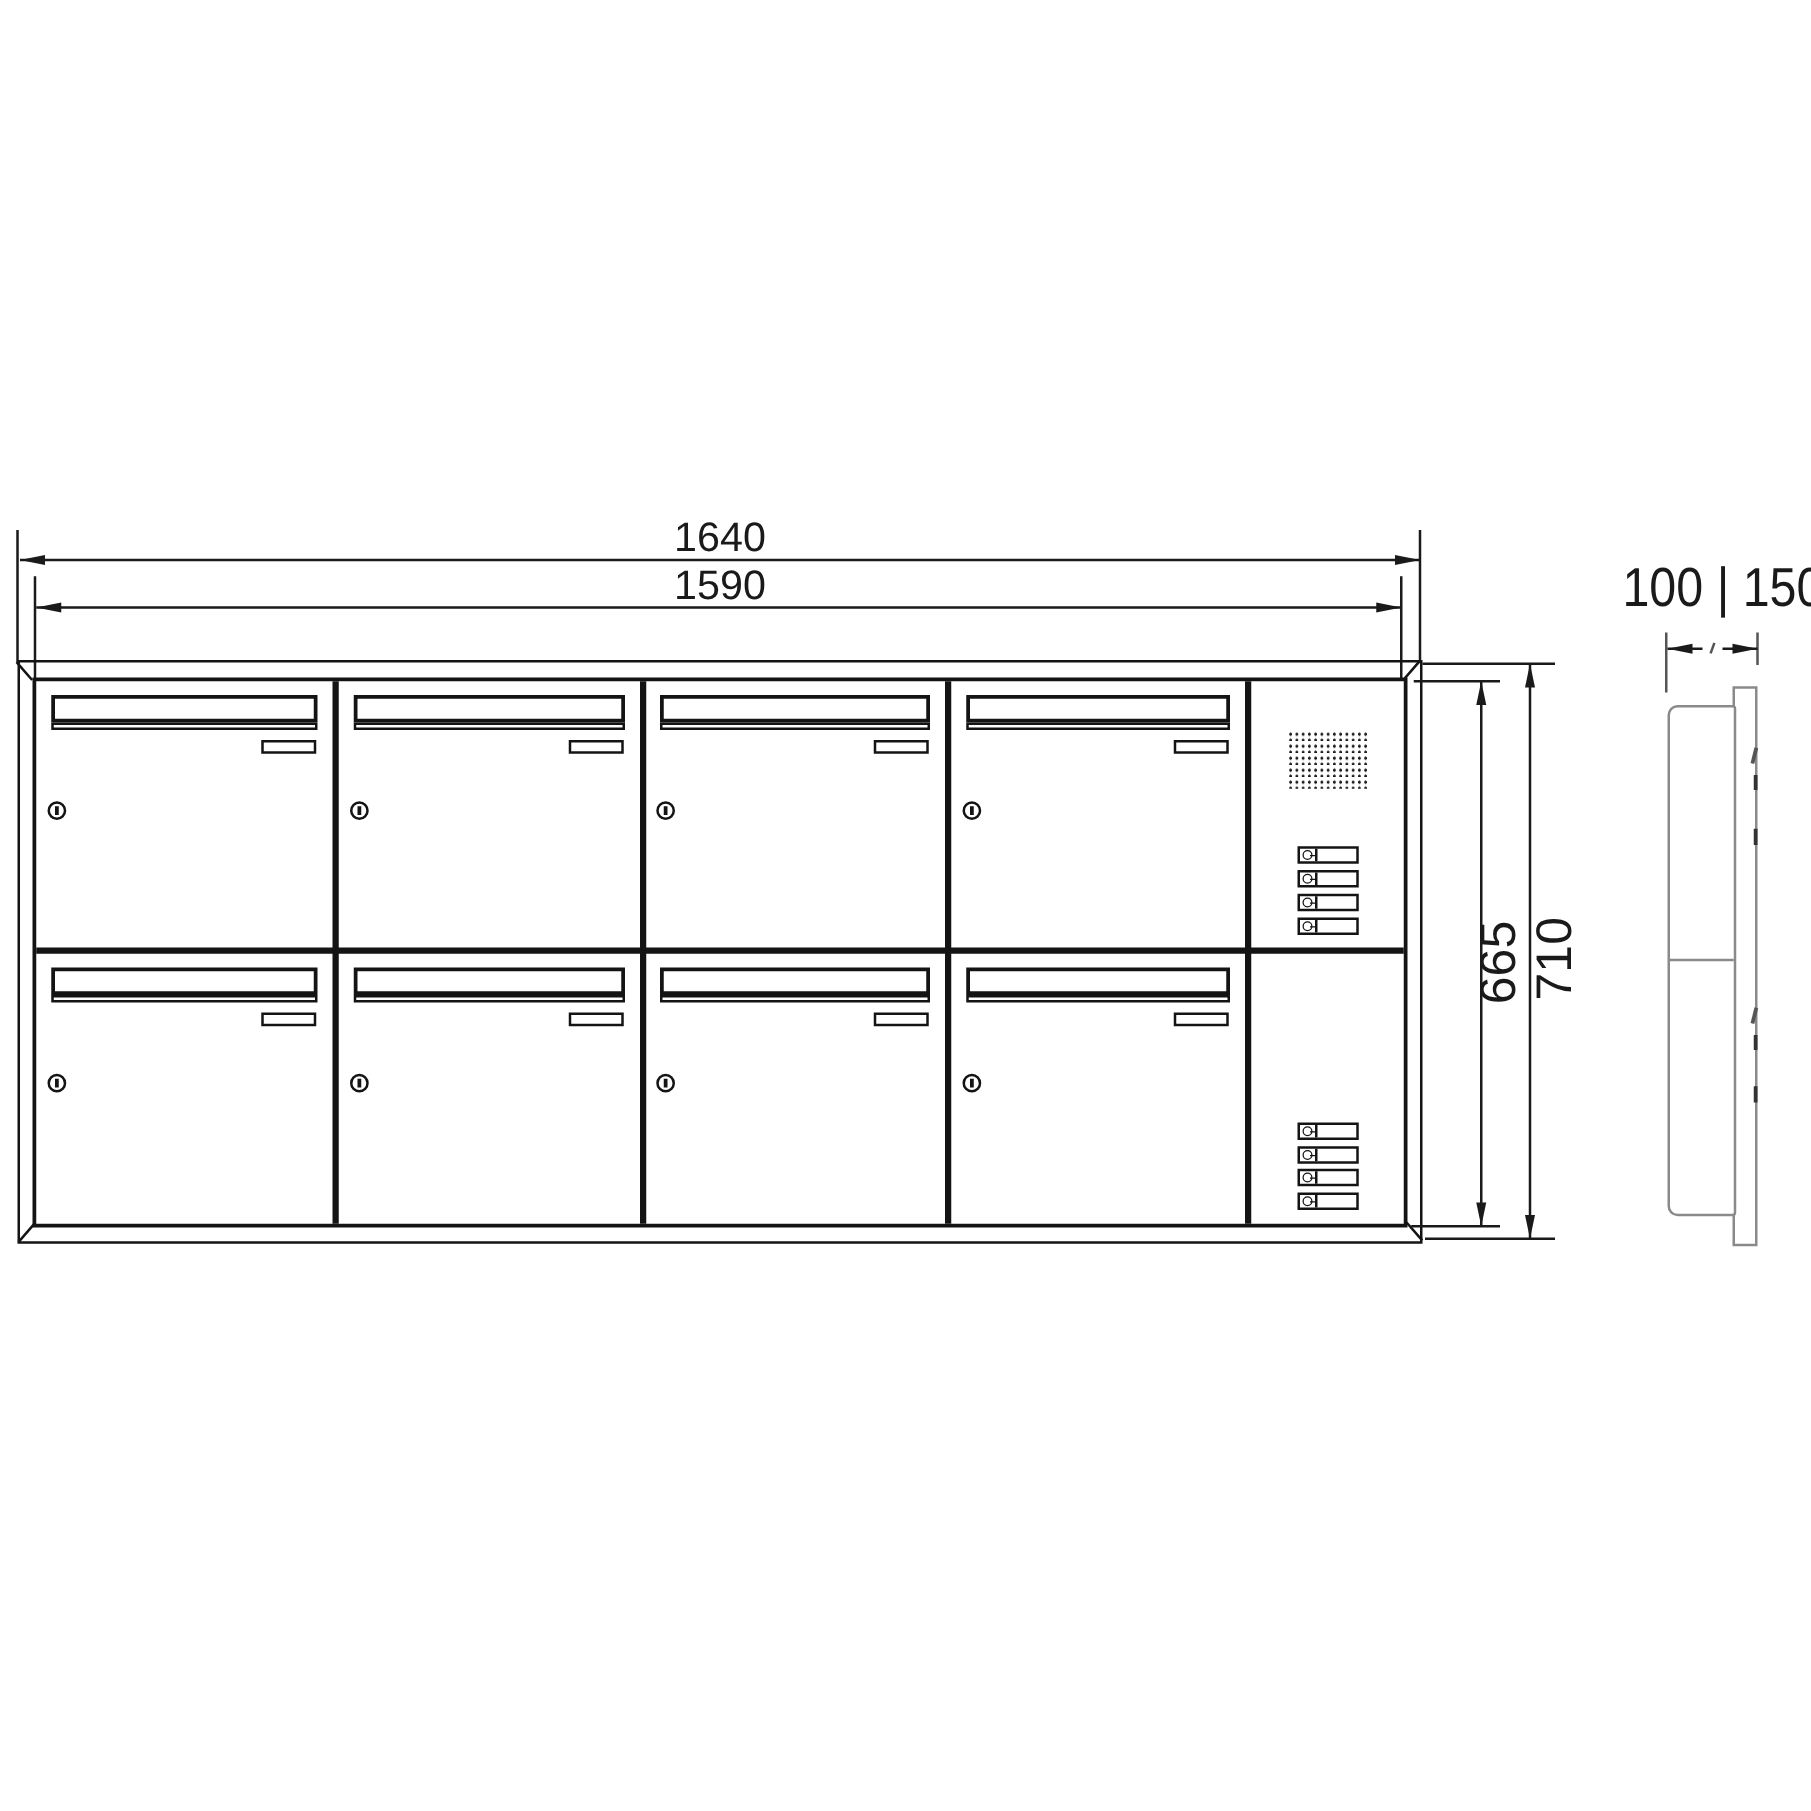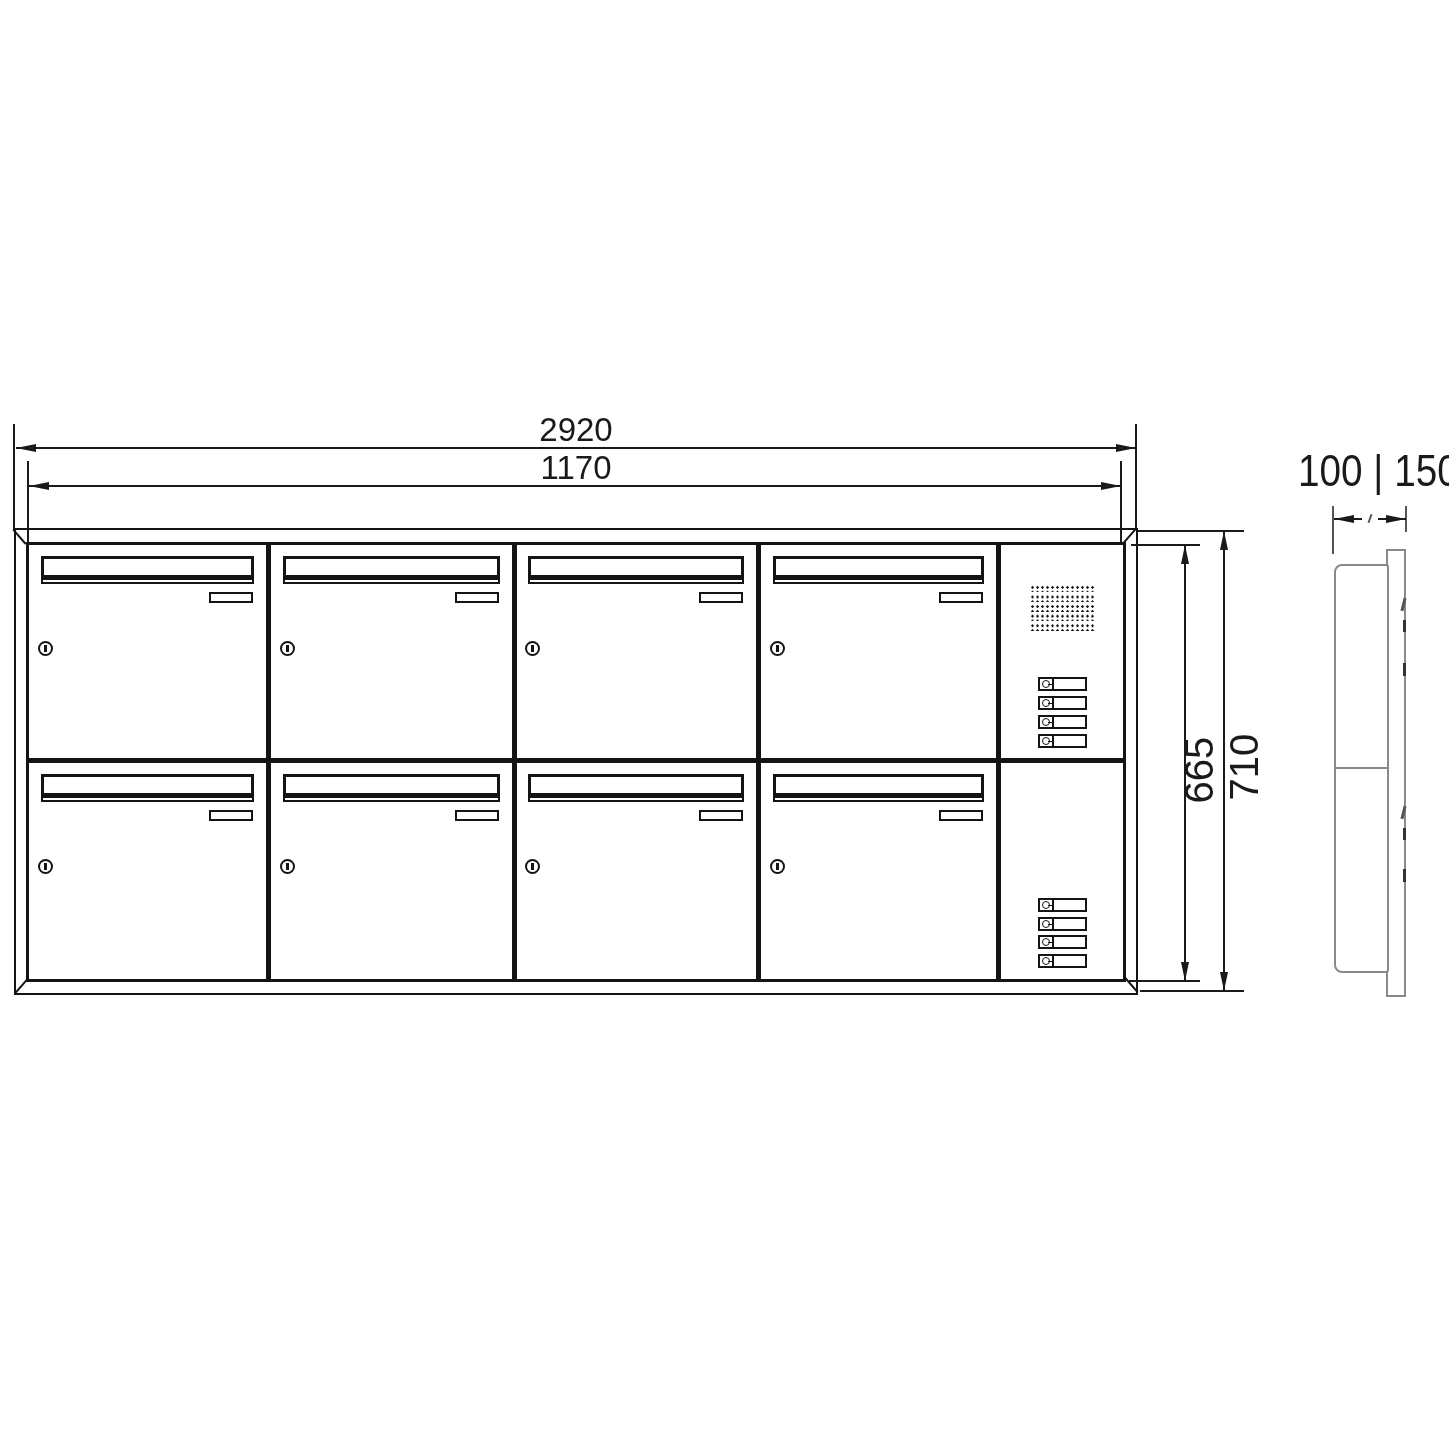--- a/index.html
+++ b/index.html
@@ -22,32 +22,32 @@
       radial-gradient(circle, #1a1a1a 1.1px, rgba(0,0,0,0) 1.45px);
     background-size:auto, 5px 4.8px;}
   .rot-label{transform:rotate(-90deg);}
 </style>
 </head>
 <body>
 
 <div id="canvas">
 
   <div>
-    <div class="dim-label" style="left:501px;top:413px;width:150px;font-size:33px;">2920</div>
+    <div class="dim-label" style="left:501px;top:413px;width:150px;font-size:33px;">1640</div>
 
     <div class="dline" style="left:13px;top:424px;width:2px;height:106px;"></div>
     <div class="dline" style="left:1135px;top:424px;width:2px;height:106px;"></div>
     <div class="dline" style="left:27px;top:461px;width:2px;height:83px;"></div>
     <div class="dline" style="left:1120px;top:461px;width:2px;height:83px;"></div>
 
     <div class="dline" style="left:16px;top:447px;width:1120px;height:2px;"></div>
     <div class="arrow a-left" style="left:16px;top:443.5px;"></div>
     <div class="arrow a-right" style="left:1116px;top:443.5px;"></div>
 
-    <div class="dim-label" style="left:501px;top:451px;width:150px;font-size:33px;">1170</div>
+    <div class="dim-label" style="left:501px;top:451px;width:150px;font-size:33px;">1590</div>
     <div class="dline" style="left:29px;top:485px;width:1092px;height:2px;"></div>
     <div class="arrow a-left" style="left:29px;top:481.5px;"></div>
     <div class="arrow a-right" style="left:1101px;top:481.5px;"></div>
   </div>
 
   <div>
     <div class="frame" style="left:14px;top:528px;width:1124px;height:467px;border-width:2px;"></div>
     <div class="frame" style="left:26px;top:542px;width:1100px;height:440px;border-width:3px;"></div>
 
     <div class="line" style="left:14px;top:529px;width:19px;height:2px;transform:rotate(49deg);transform-origin:0 0;"></div>

